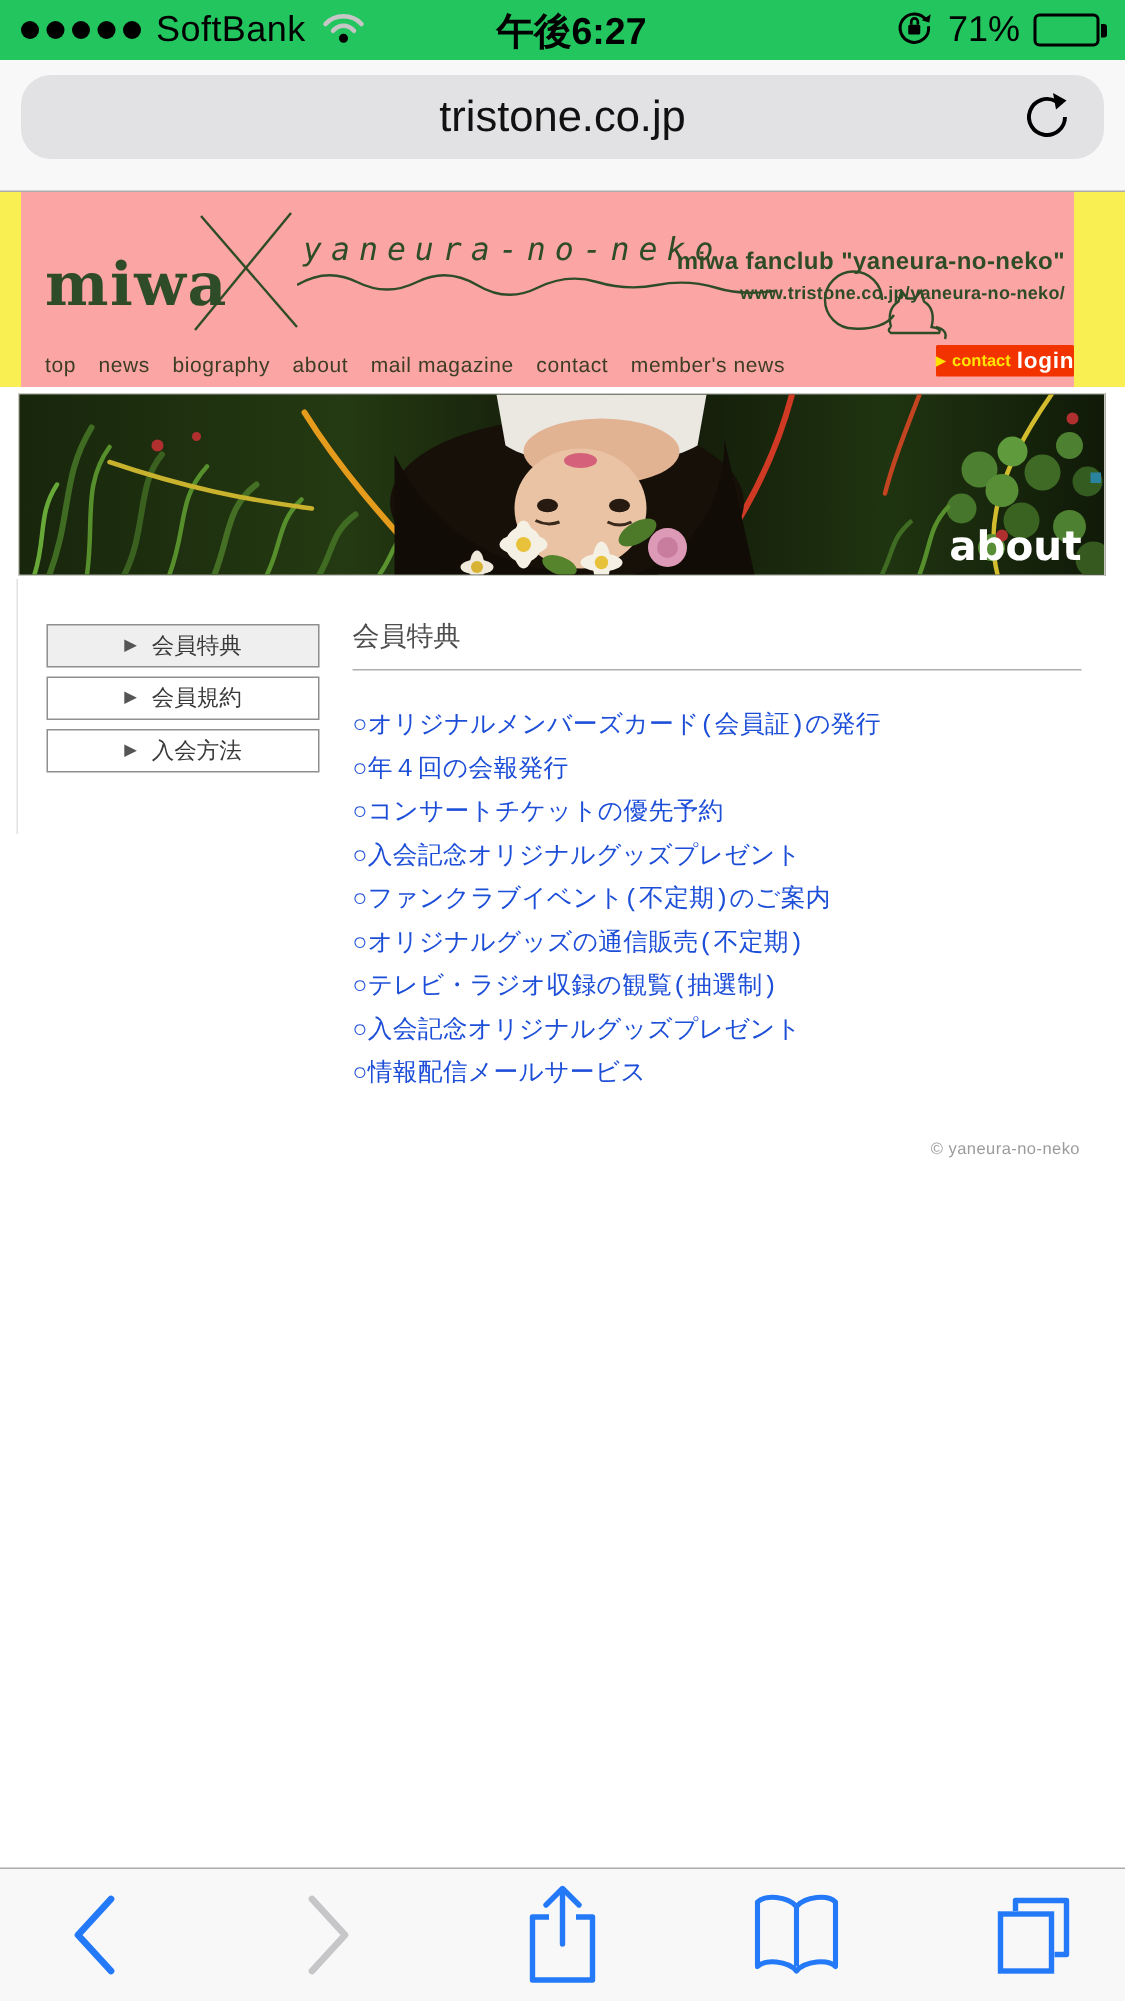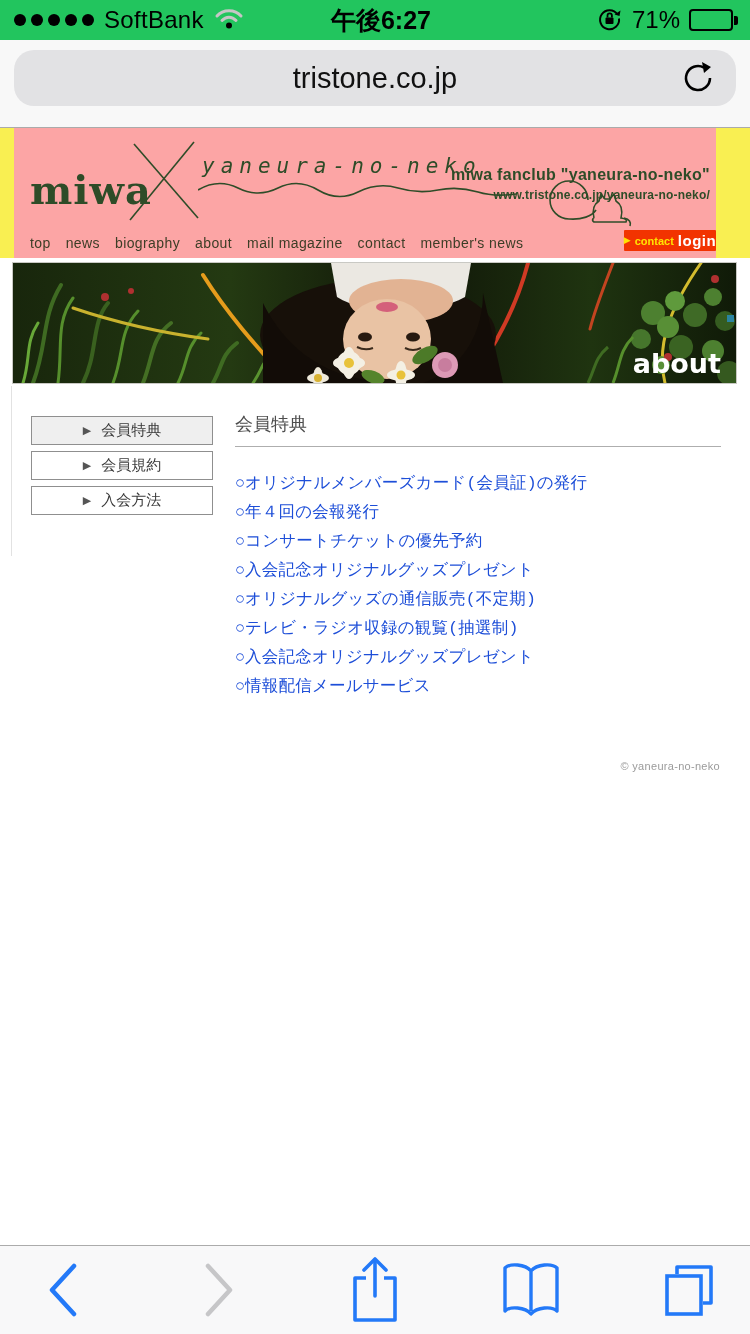--- a/index.html
+++ b/index.html
@@ -341,20 +341,21 @@
   </div>
 
   <div class="main-col">
     <div class="page-heading">会員特典</div>
     <hr class="heading-rule">
     <ul class="benefits">
       <li>○オリジナルメンバーズカード(会員証)の発行</li>
       <li>○年４回の会報発行</li>
       <li>○コンサートチケットの優先予約</li>
       <li>○入会記念オリジナルグッズプレゼント</li>
+      <li>○ファンクラブイベント(不定期)のご案内</li>
       <li>○オリジナルグッズの通信販売(不定期)</li>
       <li>○テレビ・ラジオ収録の観覧(抽選制)</li>
       <li>○入会記念オリジナルグッズプレゼント</li>
       <li>○情報配信メールサービス</li>
     </ul>
   </div>
 
   <div class="copyright">© yaneura-no-neko</div>
 
   <div class="toolbar">

